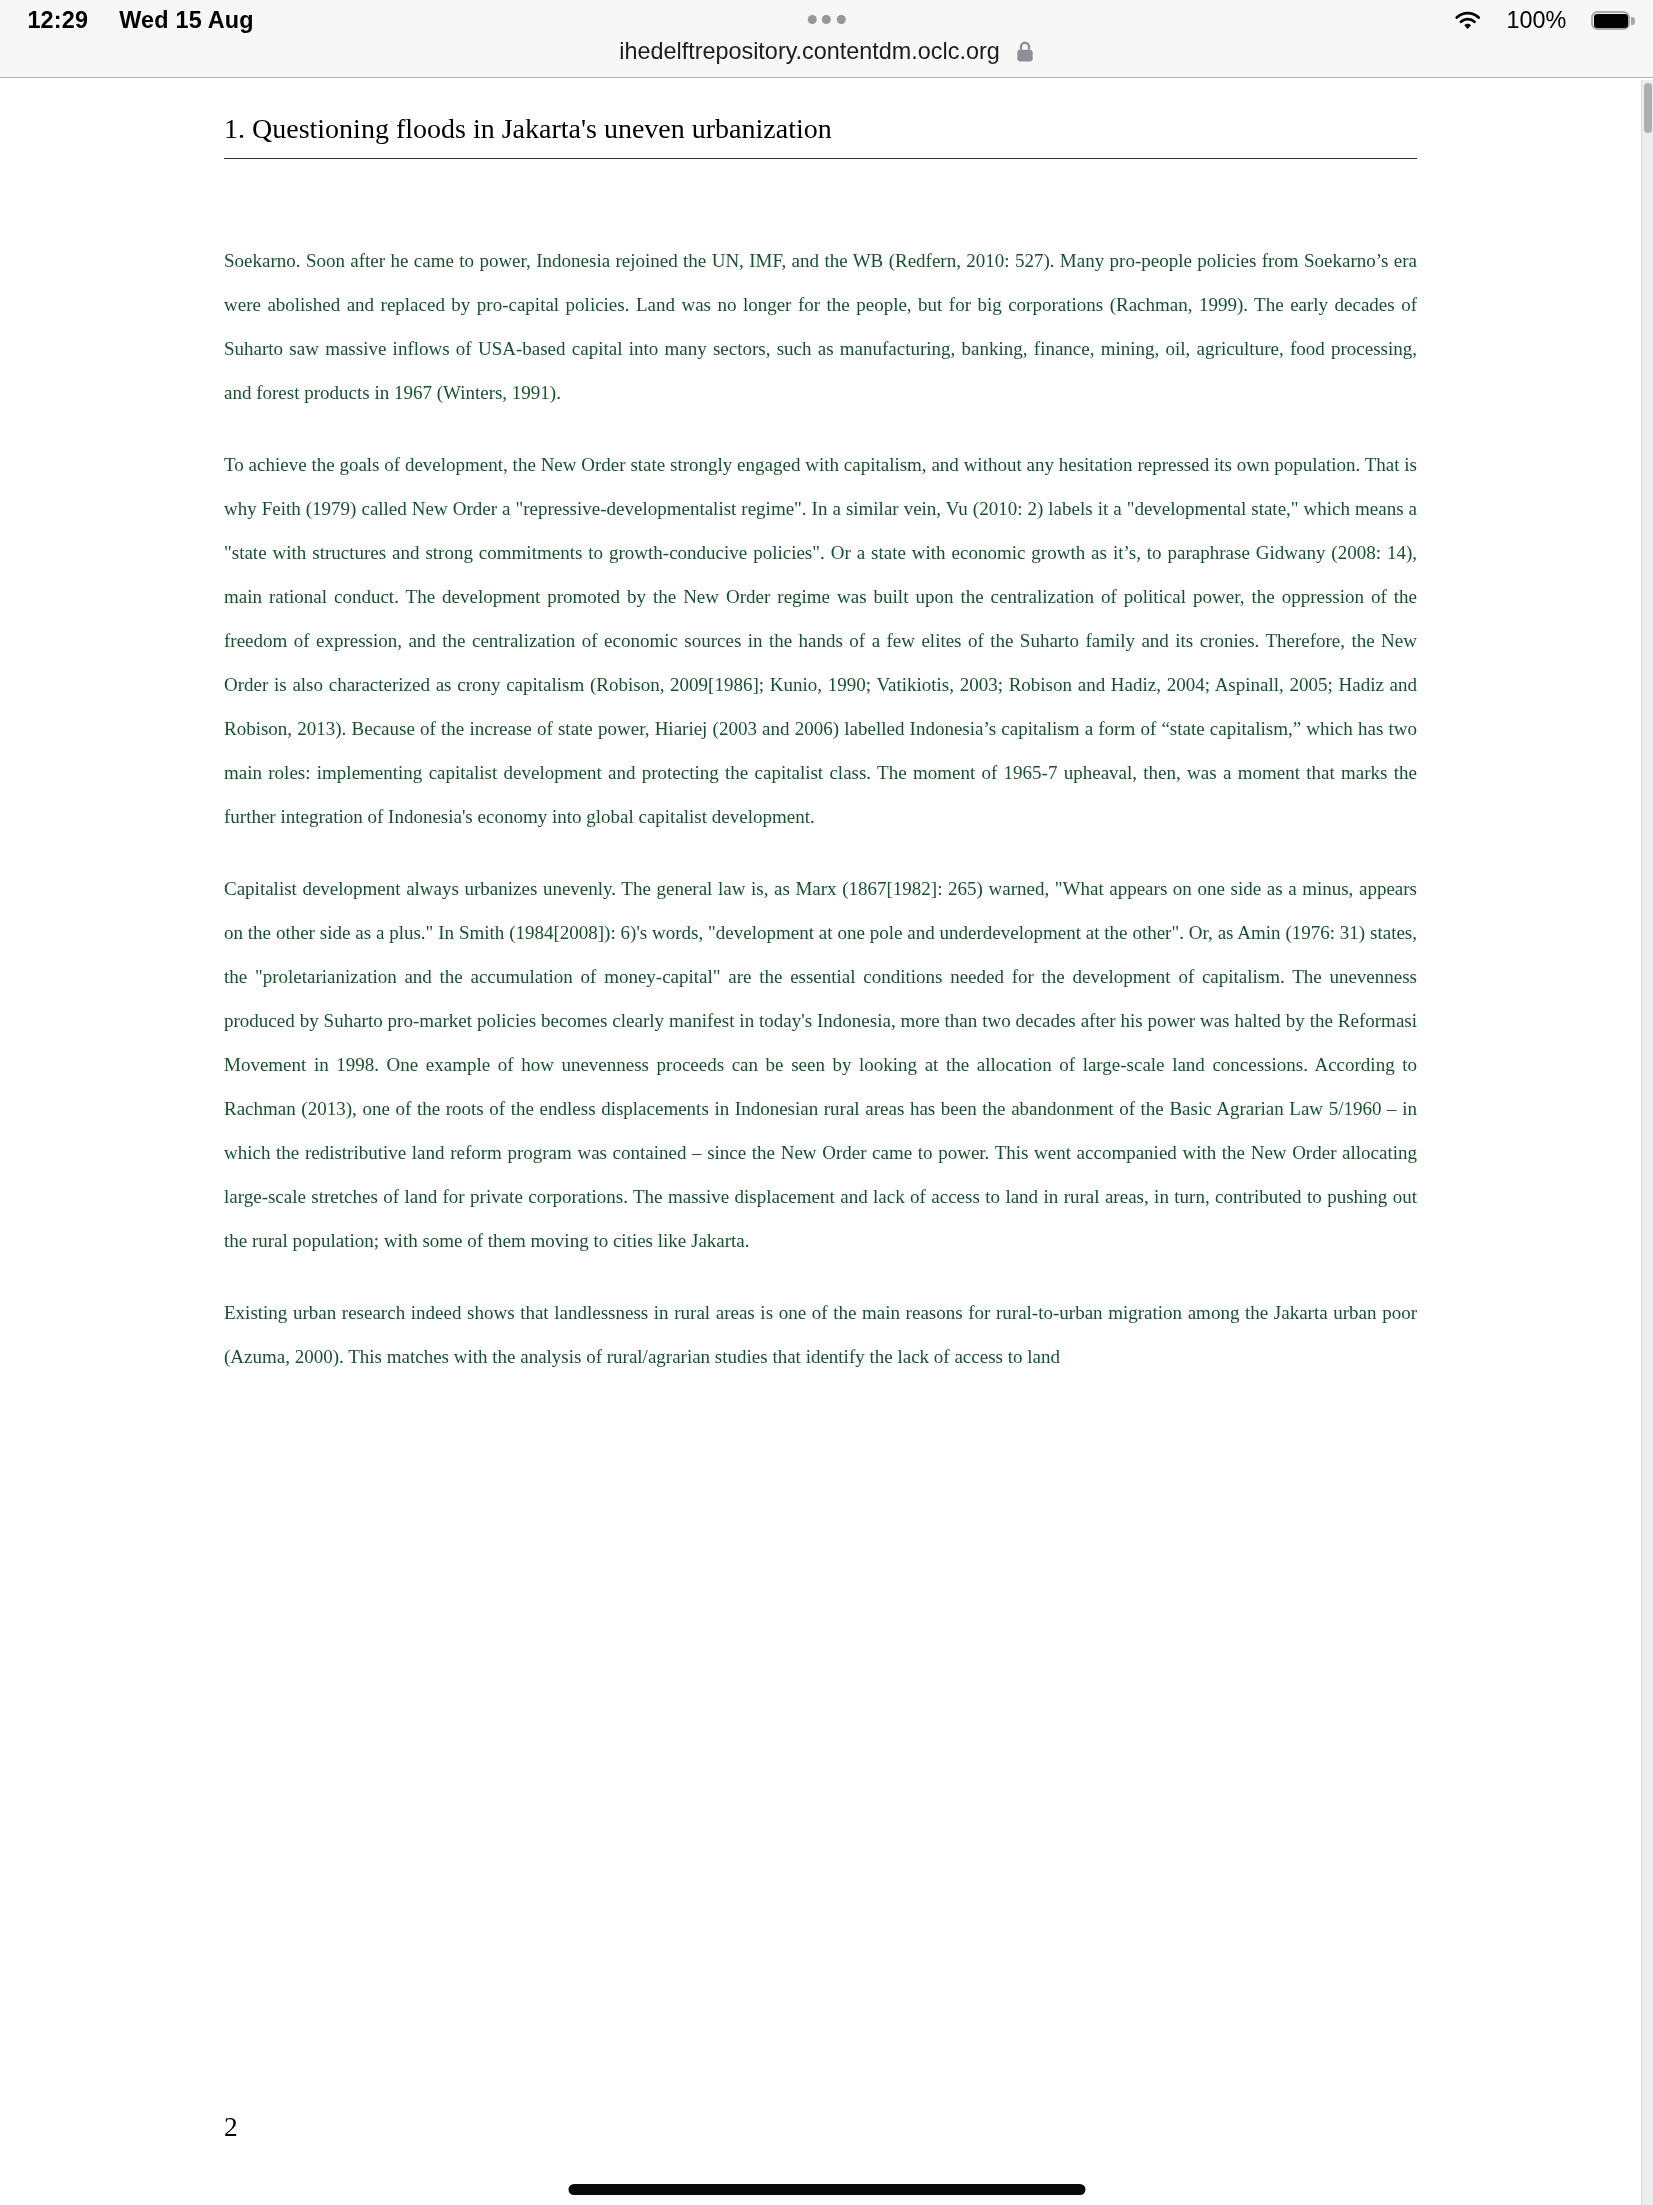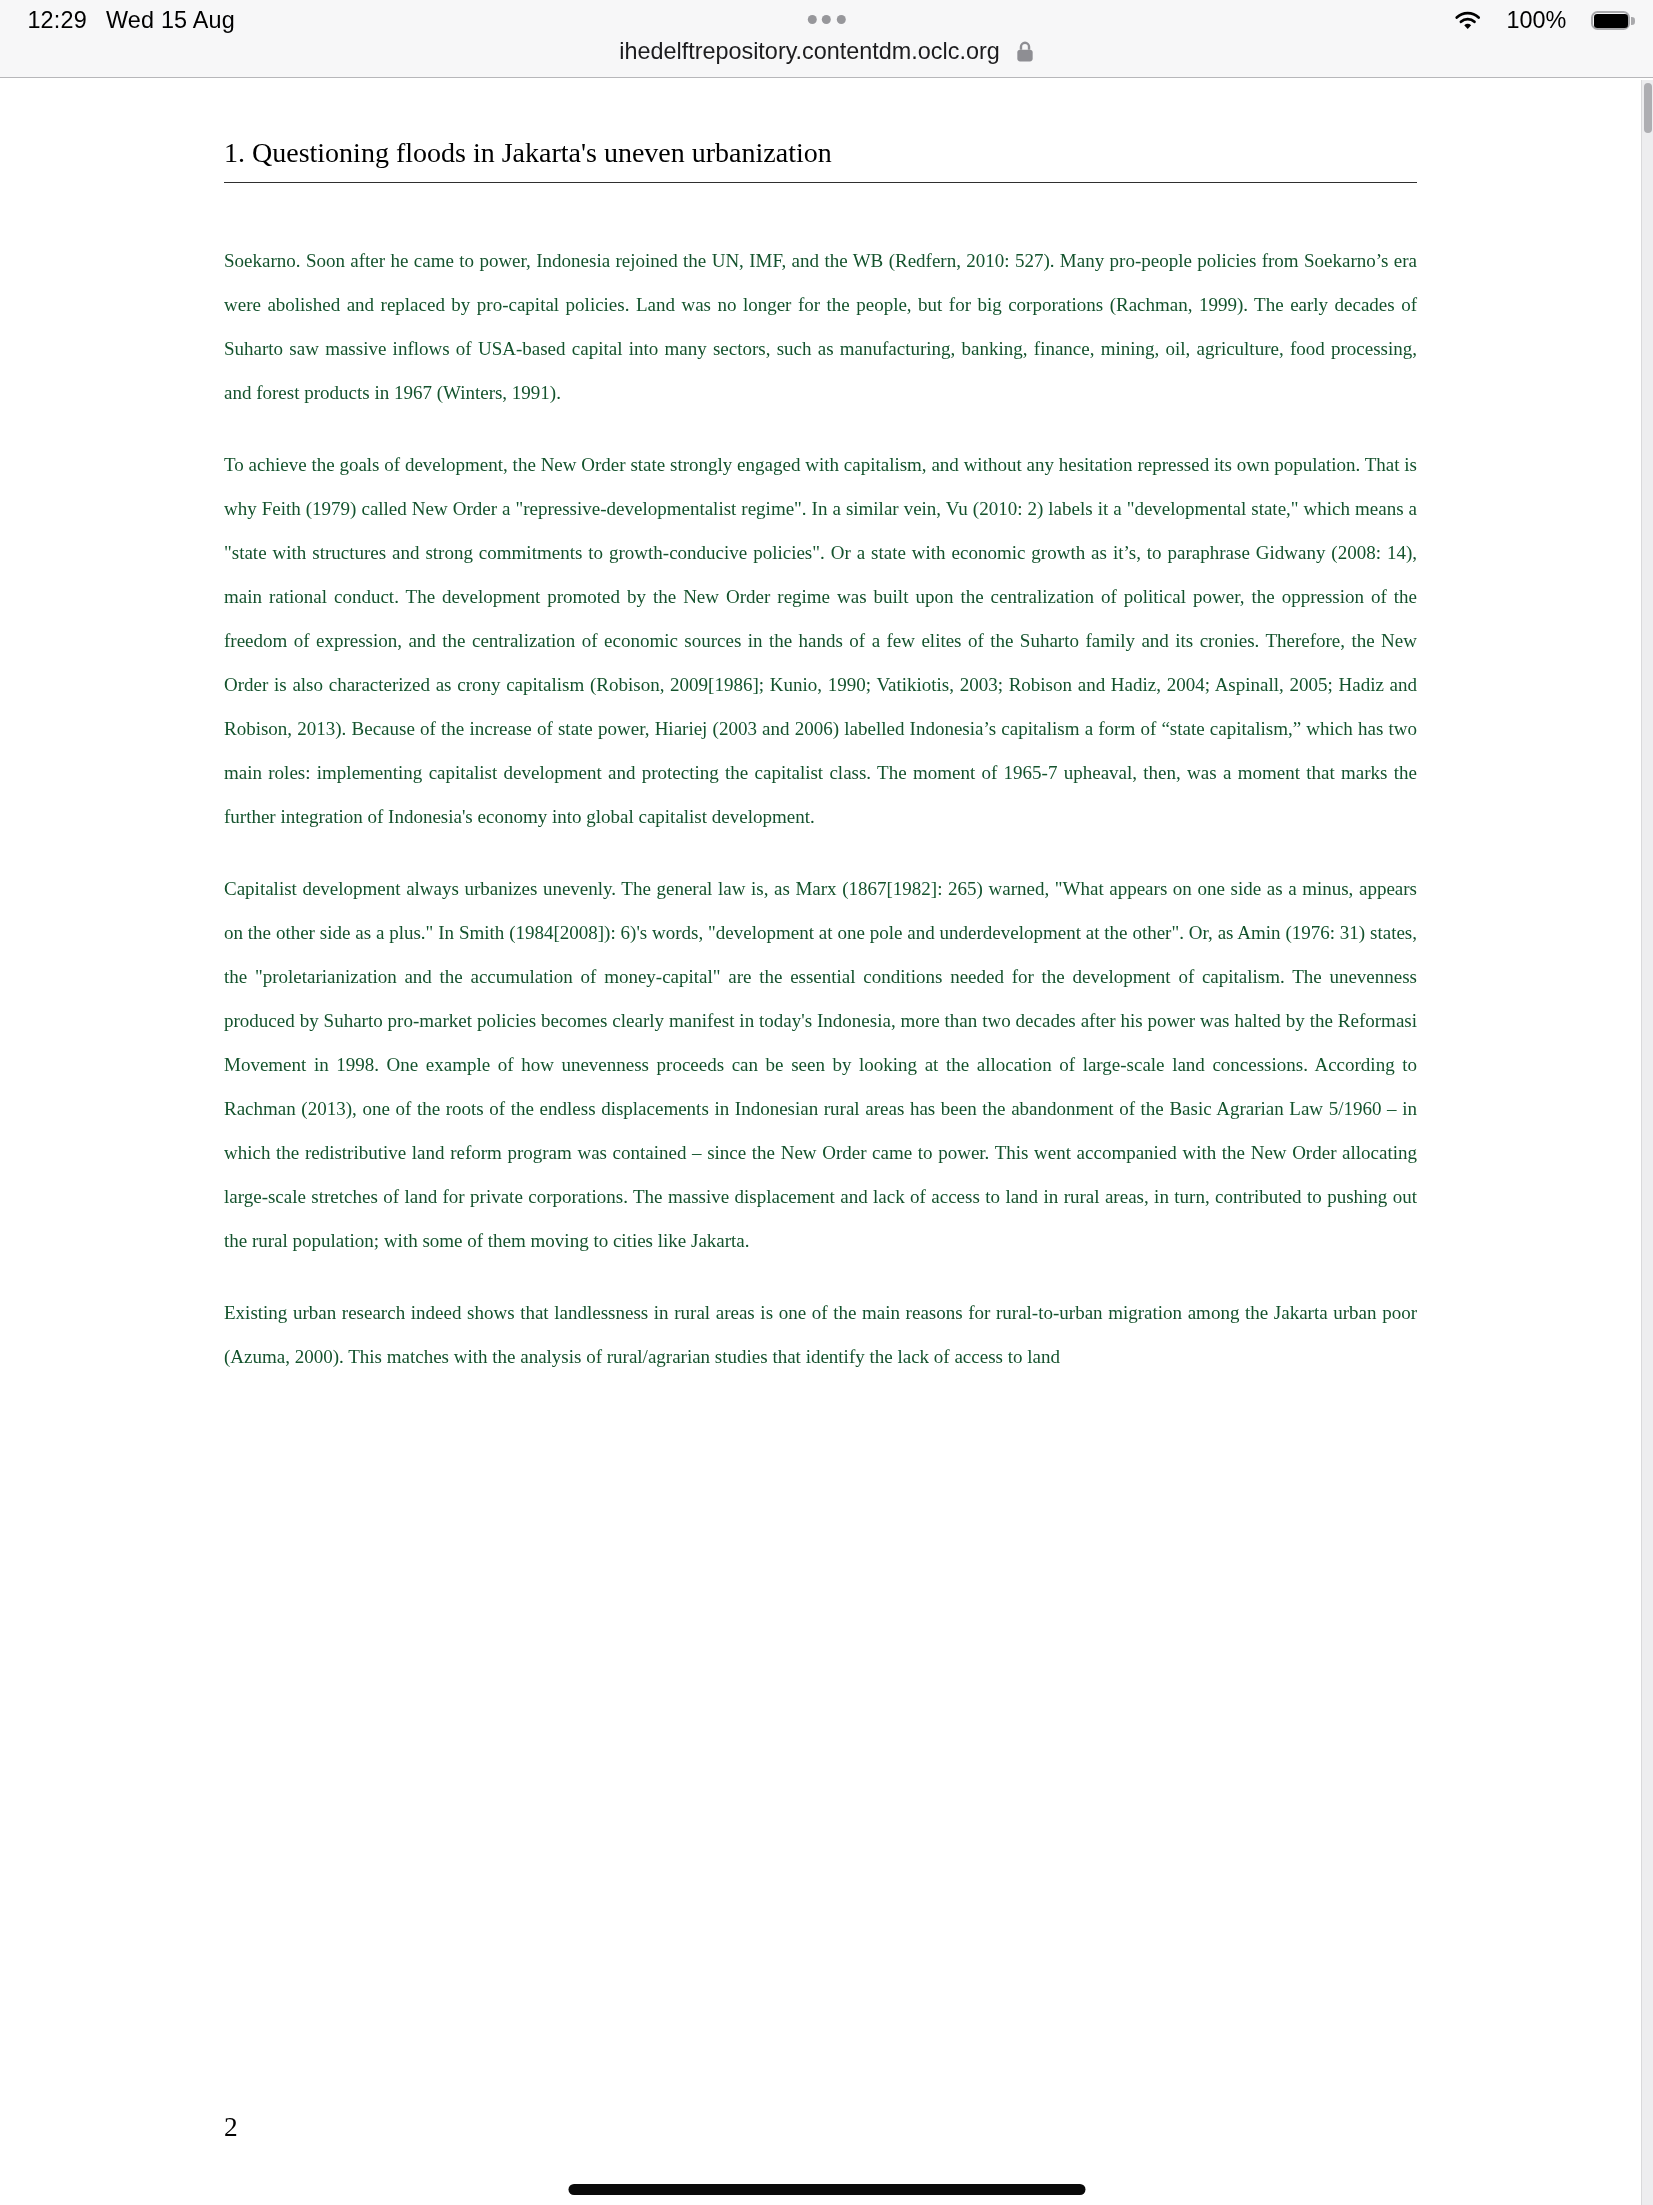--- a/index.html
+++ b/index.html
@@ -12,23 +12,23 @@
   }
 
   
   .chrome {
     position: absolute; top: 0; left: 0; right: 0; height: 78px;
     background: #f7f7f8;
     border-bottom: 1.6px solid #b7b7ba;
   }
   .status-left {
     position: absolute; left: 27.4px; top: 7.3px;
-    font-size: 23.4px; font-weight: 400; color: #000;
+    font-size: 23.4px; font-weight: 700; color: #000;
     letter-spacing: 0.2px;
-    display: flex; gap: 19px;
+    display: flex; gap: 31px;
   }
   .tab-dots {
     position: absolute; top: 14.5px; left: 50%; transform: translateX(-50%);
     display: flex; gap: 5.7px;
   }
   .tab-dots .dot { width: 9px; height: 9px; border-radius: 50%; background: #97979b; }
   .status-right {
     position: absolute; right: 22.6px; top: 7.3px;
     display: flex; align-items: center; gap: 25px;
     font-size: 23.4px; font-weight: 400; color: #000; justify-content: flex-end;
@@ -63,21 +63,20 @@
     border-radius: 4px; background: #aeaeb2;
   }
 
   
   .doc-heading {
     position: absolute; left: 224px; right: 236px; top: 113px;
     font-family: "Liberation Serif", serif;
     font-size: 28px; font-weight: 400; color: #000;
     padding-bottom: 13px;
     border-bottom: 1.6px solid #2f2f2f;
-    margin-top: 24px;
   }
   .doc-body {
     position: absolute; left: 224px; right: 236px; top: 239px;
     font-family: "Liberation Serif", serif;
     font-size: 19px; color: #14532d;
     line-height: 44px;
     text-align: justify;
   }
   .doc-body p + p { margin-top: 28px; }
   .page-number {

